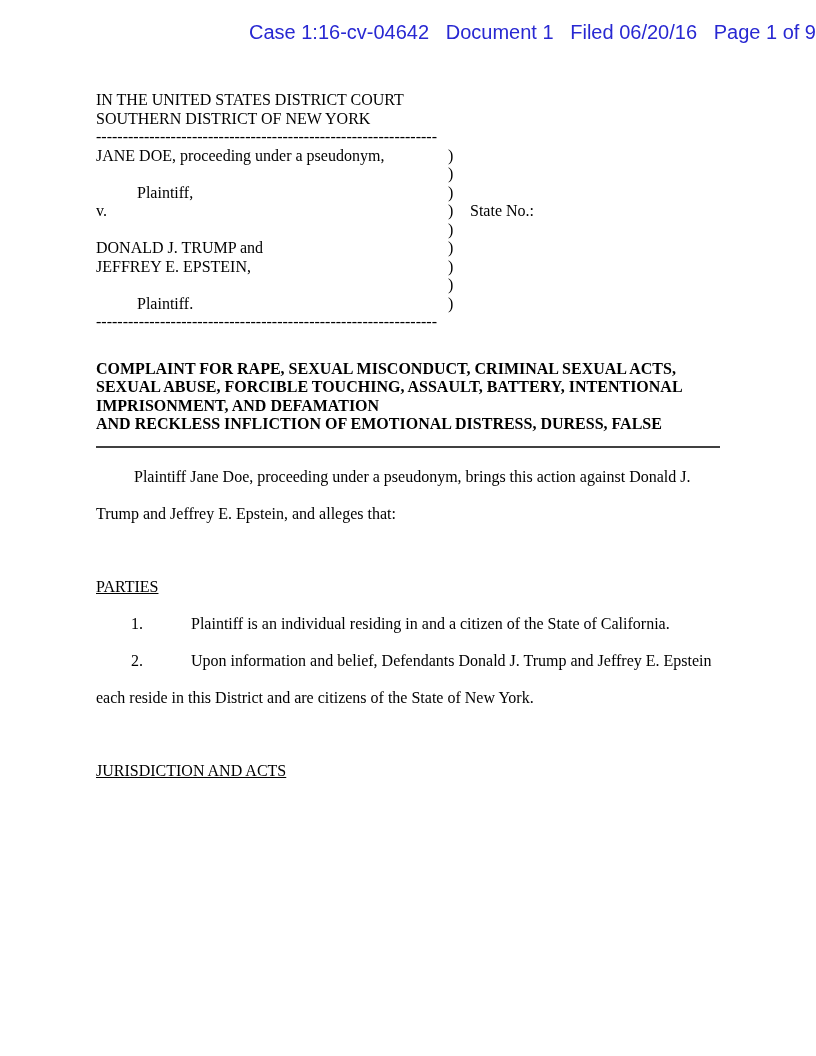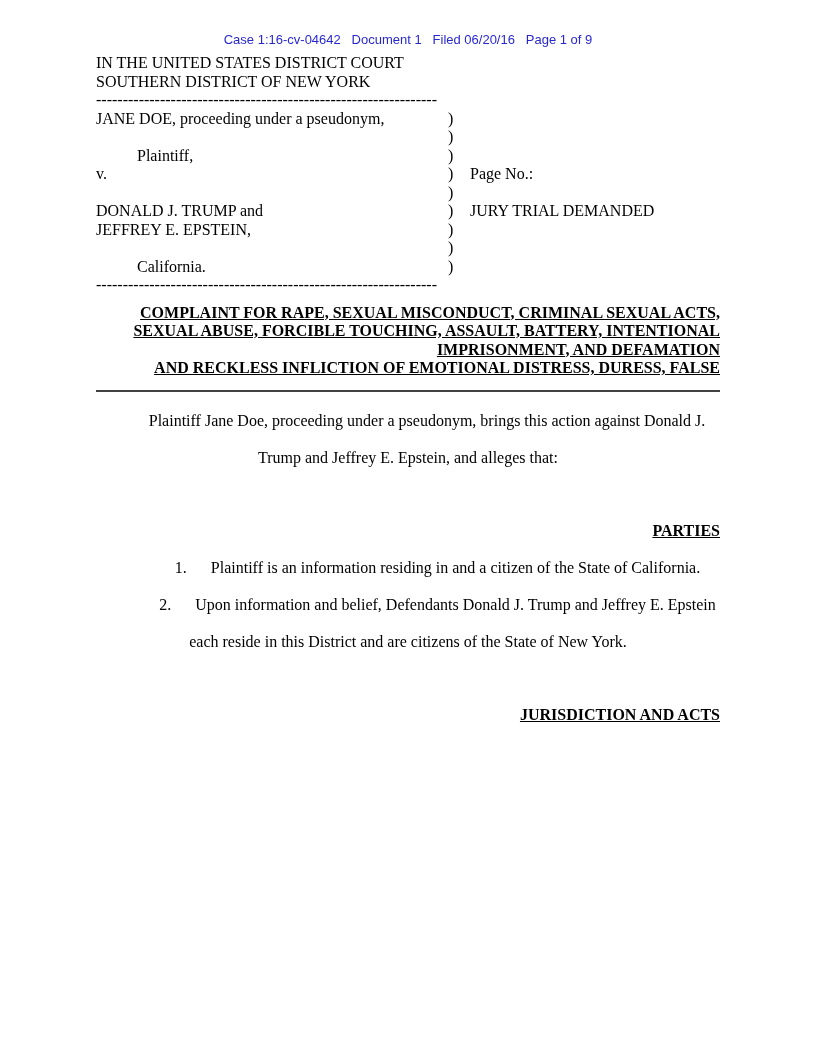--- a/index.html
+++ b/index.html
@@ -10,60 +10,59 @@
     height: 1056px;
     margin: 0 auto;
     background: #ffffff;
     font-family: "Liberation Serif", serif;
     font-size: 16px;
     color: #000000;
     overflow: hidden;
   }
   .stamp {
     position: absolute;
-    top: 32px;
+    top: 21px;
     left: 0;
     right: 0;
-    text-align: center;
+    text-align: right;
     font-family: "Liberation Sans", sans-serif;
-    font-size: 13px;
+    font-size: 20px;
     color: #2828d2;
     white-space: pre;
   }
   .content { padding: 0 96px; }
-  .court { margin-top: 54px; line-height: 18.5px; }
+  .court { margin-top: 91px; line-height: 18.5px; }
   .dashline {
     line-height: 18.5px;
     white-space: nowrap;
     overflow: hidden;
     width: 345px;
   }
   .caption-row { display: flex; line-height: 18.5px; align-items: center; }
   .cap-left { width: 352px; }
   .cap-left.indent { padding-left: 41px; }
   .cap-paren { width: 22px; }
   .cap-right { flex: 1; }
   .title {
-    margin-top: 9px;
-    text-align: right;
+    margin-top: 28px;
+    text-align: left;
     font-weight: bold;
     line-height: 18.5px;
-    text-decoration: underline;
   }
   .rule {
     margin-top: 12px;
     border-top: 2px solid #404040;
     height: 0;
   }
-  .para { line-height: 37px; text-align: center; }
+  .para { line-height: 37px; text-align: left; }
   .intro { margin-top: 10px; text-indent: 38px; }
   .section-heading {
     margin-top: 36px;
-    text-align: right;
-    font-weight: bold;
+    text-align: left;
+    font-weight: normal;
     line-height: 37px;
   }
   .section-heading .hu { text-decoration: underline; }
   .item { line-height: 37px; }
   .item .num { display: inline-block; margin-left: 35px; width: 60px; }
 </style>
 </head>
 <body>
 
 <div class="page">
@@ -91,44 +90,43 @@
         <div class="cap-right"></div>
       </div>
       <div class="caption-row">
         <div class="cap-left indent">Plaintiff,</div>
         <div class="cap-paren">)</div>
         <div class="cap-right"></div>
       </div>
       <div class="caption-row">
         <div class="cap-left">v.</div>
         <div class="cap-paren">)</div>
-        <div class="cap-right">Page No.:</div>
+        <div class="cap-right">State No.:</div>
       </div>
       <div class="caption-row">
         <div class="cap-left"></div>
         <div class="cap-paren">)</div>
         <div class="cap-right"></div>
       </div>
       <div class="caption-row">
         <div class="cap-left">DONALD J. TRUMP and</div>
         <div class="cap-paren">)</div>
-        <div class="cap-right">JURY TRIAL DEMANDED</div>
       </div>
       <div class="caption-row">
         <div class="cap-left">JEFFREY E. EPSTEIN,</div>
         <div class="cap-paren">)</div>
         <div class="cap-right"></div>
       </div>
       <div class="caption-row">
         <div class="cap-left"></div>
         <div class="cap-paren">)</div>
         <div class="cap-right"></div>
       </div>
       <div class="caption-row">
-        <div class="cap-left indent">California.</div>
+        <div class="cap-left indent">Plaintiff.</div>
         <div class="cap-paren">)</div>
         <div class="cap-right"></div>
       </div>
     </div>
 
     <div class="dashline">----------------------------------------------------------------</div>
 
     <div class="title">
       <div>COMPLAINT FOR RAPE, SEXUAL MISCONDUCT, CRIMINAL SEXUAL ACTS,</div>
       <div>SEXUAL ABUSE, FORCIBLE TOUCHING, ASSAULT, BATTERY, INTENTIONAL</div>
@@ -137,21 +135,21 @@
     </div>
 
     <div class="rule"></div>
 
     <p class="para intro">Plaintiff Jane Doe, proceeding under a pseudonym, brings this action against Donald J. Trump and Jeffrey E. Epstein, and alleges that:</p>
 
     <div class="section-heading">
       <span class="hu">PARTIES</span>
     </div>
 
-    <p class="para item"><span class="num">1.</span><span>Plaintiff is an information residing in and a citizen of the State of California.</span></p>
+    <p class="para item"><span class="num">1.</span><span>Plaintiff is an individual residing in and a citizen of the State of California.</span></p>
 
     <p class="para item"><span class="num">2.</span><span>Upon information and belief, Defendants Donald J. Trump and Jeffrey E. Epstein each reside in this District and are citizens of the State of New York.</span></p>
 
     <div class="section-heading">
       <span class="hu">JURISDICTION AND ACTS</span>
     </div>
 
 
 
   </div>

